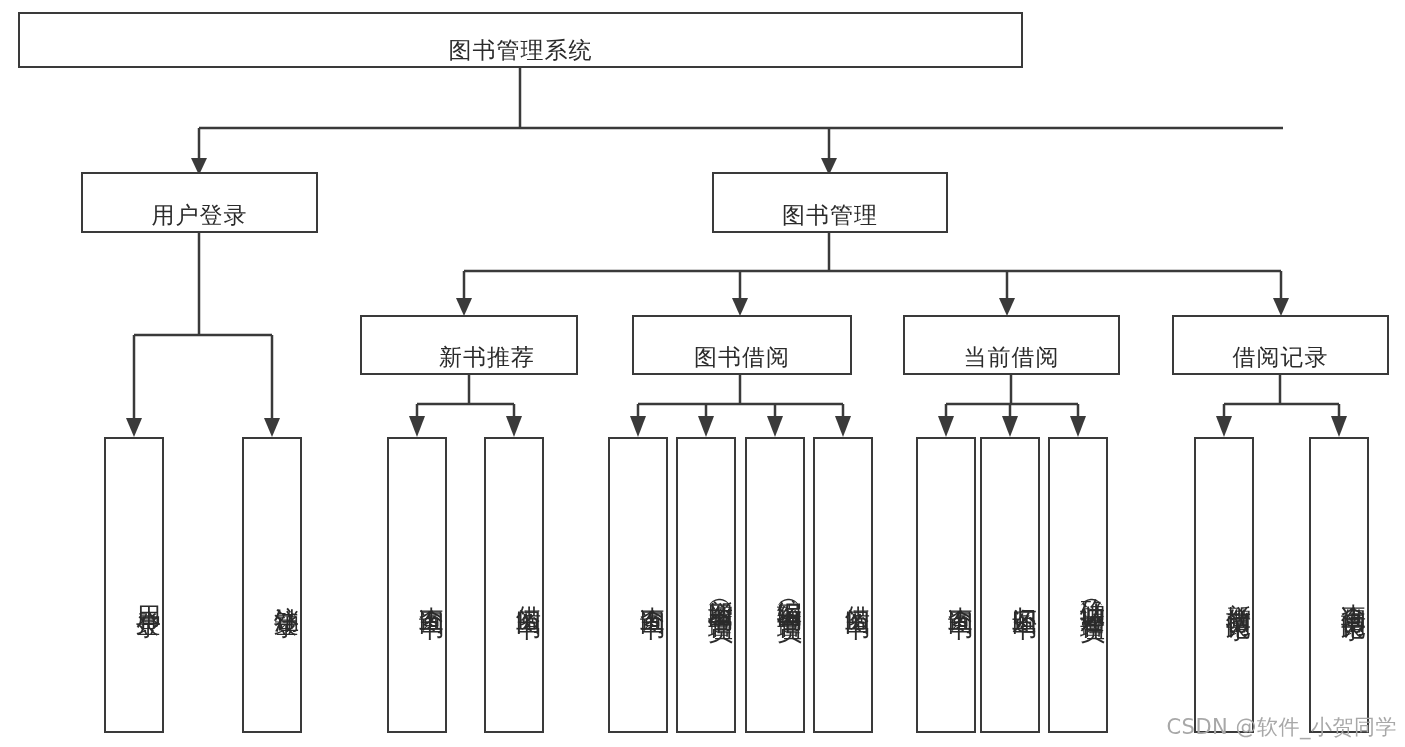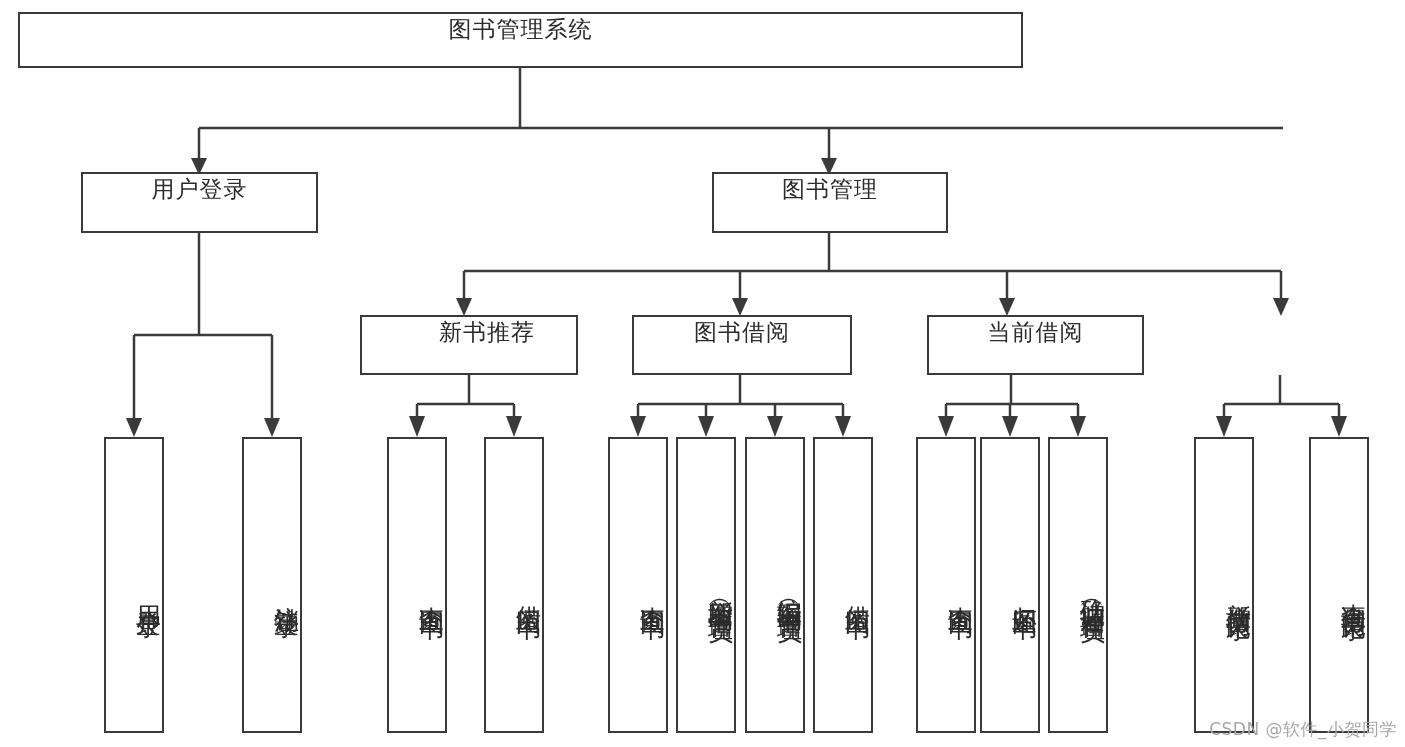--- a/index.html
+++ b/index.html
@@ -16,21 +16,21 @@
     height: 747px;
     background: #ffffff;
     overflow: hidden;
   }
   .node {
     position: absolute;
     box-sizing: border-box;
     border: 2.5px solid #3a3a3a;
     background: #ffffff;
     display: flex;
-    align-items: flex-start;
+    align-items: flex-end;
     justify-content: center;
     color: #2b2b2b;
   }
   .node.h {
     font-size: 23px;
     letter-spacing: 1px;
   }
   .node.v {
     writing-mode: vertical-rl;
     text-orientation: upright;
@@ -51,21 +51,21 @@
     left: 0;
     top: 0;
     width: 1405px;
     height: 747px;
     pointer-events: none;
   }
   .watermark {
     position: absolute;
     right: 8px;
     bottom: 6px;
-    font-size: 17px;
+    font-size: 21px;
     color: #a8a8a8;
     white-space: nowrap;
     letter-spacing: 0.5px;
   }
 </style>
 </head>
 <body>
 
 <div id="canvas">
 
@@ -176,24 +176,27 @@
   </div>
 
   <div class="node h" style="left:360px; top:315px; width:218px; height:60px;padding-left:36px;">
     <span>新书推荐</span>
   </div>
 
   <div class="node h" style="left:632px; top:315px; width:220px; height:60px;">
     <span>图书借阅</span>
   </div>
 
-  <div class="node h" style="left:903px; top:315px; width:217px; height:60px;margin-left:24px;">
+  <div class="node h" style="left:903px; top:315px; width:217px; height:60px;">
     <span>当前借阅</span>
   </div>
 
+  <div class="node h" style="left:1172px; top:315px; width:217px; height:60px;">
+    <span>借阅记录</span>
+  </div>
 
   <div class="node v" style="left:104px; top:437px; width:60px; height:296px;">
     <span class="vtext">用户登录</span>
   </div>
   <div class="node v" style="left:242px; top:437px; width:60px; height:296px;">
     <span class="vtext">注销登录</span>
   </div>
 
   <div class="node v" style="left:387px; top:437px; width:60px; height:296px;">
     <span class="vtext">查询图书</span>

